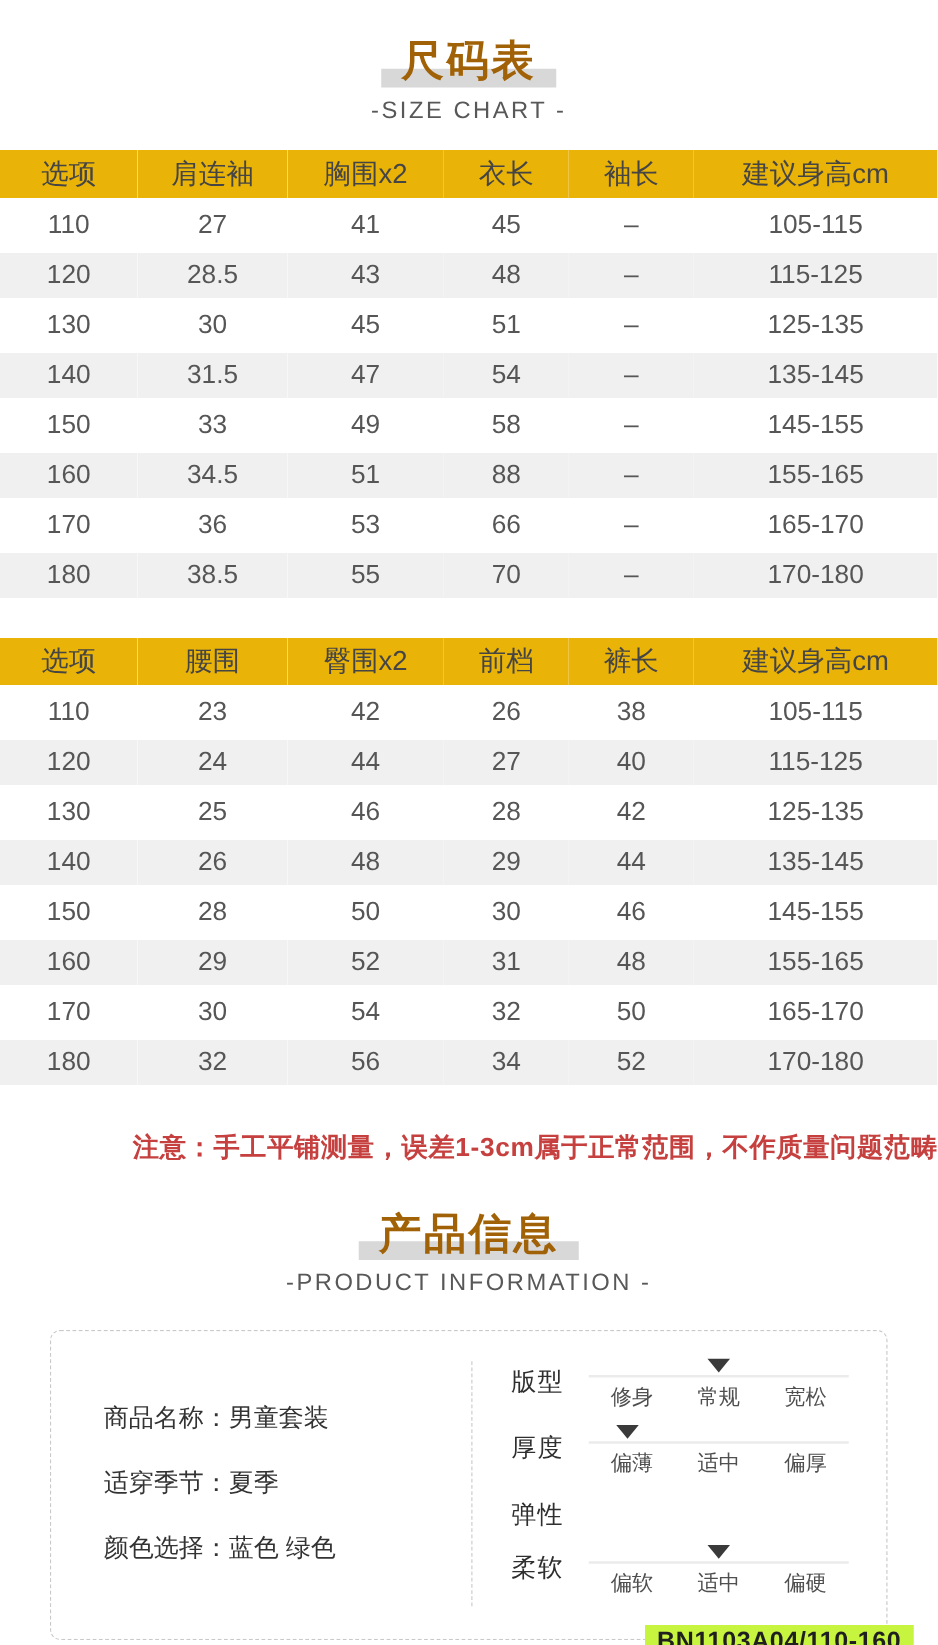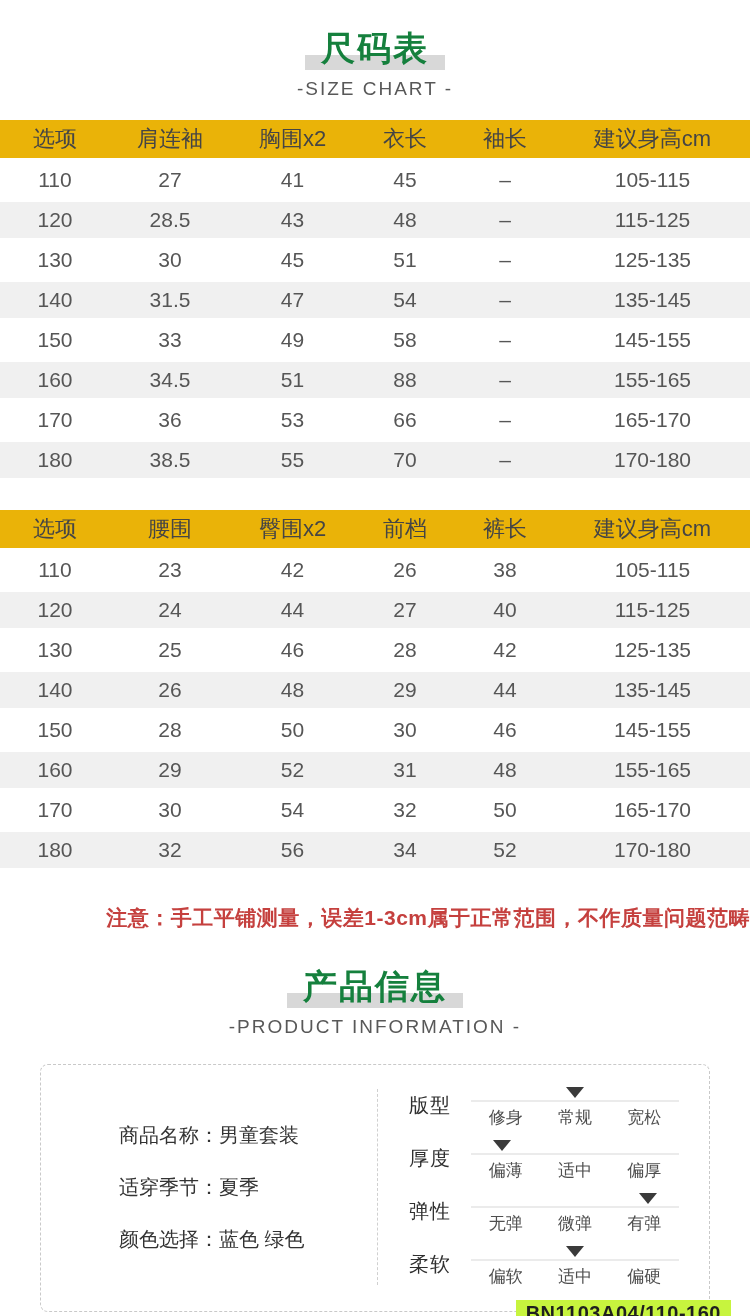--- a/index.html
+++ b/index.html
@@ -10,21 +10,21 @@
     font-family: "Liberation Sans", "DejaVu Sans", sans-serif;
     color: #4a4a4a;
     overflow: hidden;
   }
   .page { width: 750px; height: 1316px; position: relative; padding-top: 26px; }
 
   
   .section-title { text-align: center; }
   .cn-title {
     position: relative; display: inline-block;
-    font-size: 34px; font-weight: 600; letter-spacing: 2px; color: #15803d;
+    font-size: 34px; font-weight: 600; letter-spacing: 2px; color: #a16207;
   }
   .cn-title .title-text { position: relative; z-index: 1; }
   .hl-bar {
     position: absolute; left: -16px; right: -16px; bottom: 2px; height: 15px;
     background: #d8d8d8; z-index: 0;
   }
   .en-subtitle {
     margin-top: 6px; font-size: 19px; letter-spacing: 2px; color: #585858;
     font-weight: 400;
   }
@@ -63,21 +63,21 @@
   
   .info-box {
     position: relative; width: 670px; height: 248px;
     margin: 26px auto 0; border: 1px dashed #c9c9c9; border-radius: 8px;
   }
   .info-divider {
     position: absolute; left: 336px; top: 24px; bottom: 26px; width: 0;
     border-left: 1px dashed #d0d0d0;
   }
   .info-left { position: absolute; left: 42px; top: 56px; }
-  .field { margin-bottom: 24px; font-size: 20px; line-height: 28px; color: #333333; margin-left: 36px; }
+  .field { margin-bottom: 24px; font-size: 20px; line-height: 28px; color: #333333; }
 
   .info-right { position: absolute; left: 368px; right: 30px; top: 22px; }
   .attr-row { display: flex; margin-bottom: 11px; }
   .attr-name {
     width: 52px; flex: 0 0 52px; font-size: 20px; color: #2f2f2f;
     font-weight: 500; padding-top: 5px; letter-spacing: 1px;
   }
   .attr-scale { flex: 1; position: relative; margin-left: 10px; }
   .marker {
     position: absolute; top: 0; width: 0; height: 0;
@@ -307,29 +307,20 @@
               <div class="scale-line"></div>
               <div class="attr-options">
                 <span class="opt">偏薄</span>
                 <span class="opt">适中</span>
                 <span class="opt">偏厚</span>
               </div>
             </div>
           </div>
           <div class="attr-row">
             <span class="attr-name">弹性</span>
-            <div class="attr-scale">
-              <span class="marker" style="left: calc(85% - 9px);"></span>
-              <div class="scale-line"></div>
-              <div class="attr-options">
-                <span class="opt">无弹</span>
-                <span class="opt">微弹</span>
-                <span class="opt">有弹</span>
-              </div>
-            </div>
           </div>
           <div class="attr-row">
             <span class="attr-name">柔软</span>
             <div class="attr-scale">
               <span class="marker" style="left: calc(50% - 9px);"></span>
               <div class="scale-line"></div>
               <div class="attr-options">
                 <span class="opt">偏软</span>
                 <span class="opt">适中</span>
                 <span class="opt">偏硬</span>

